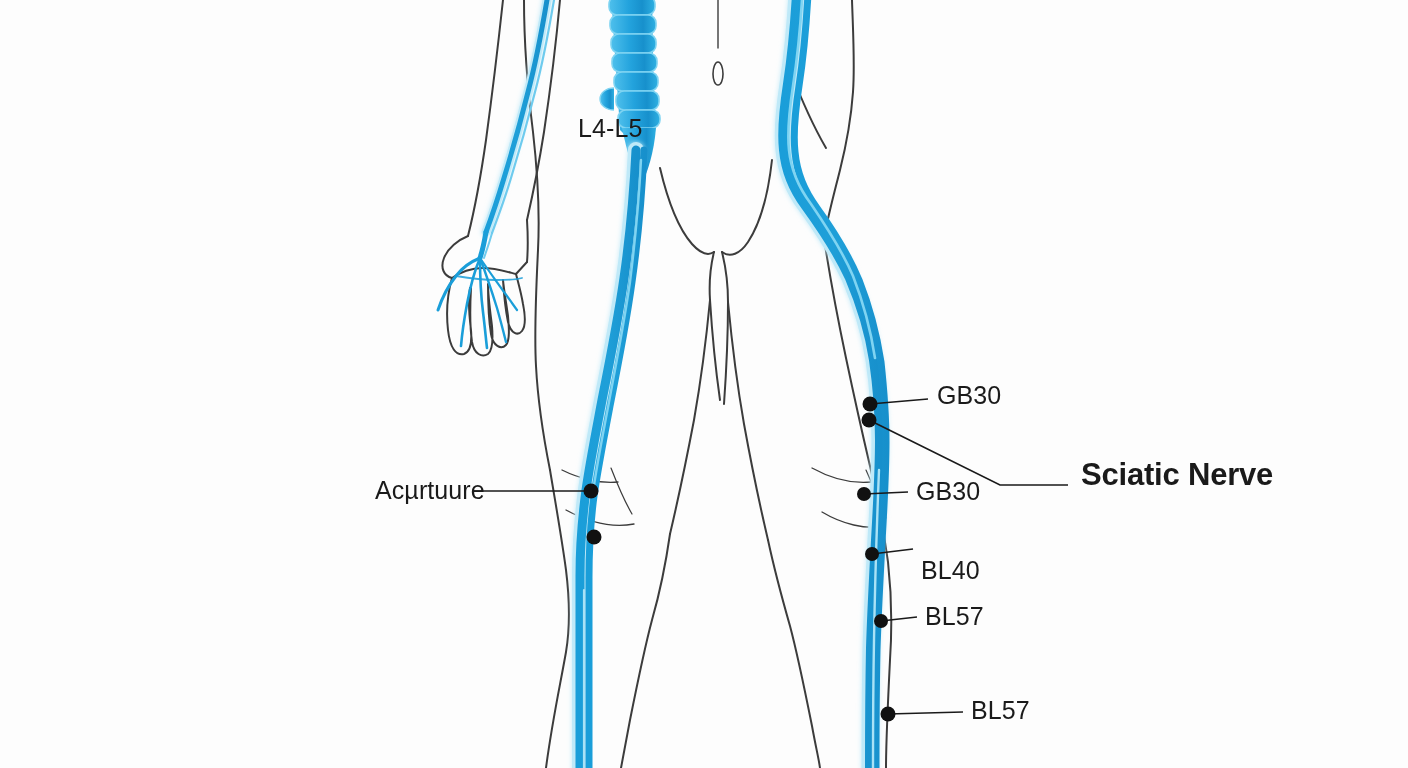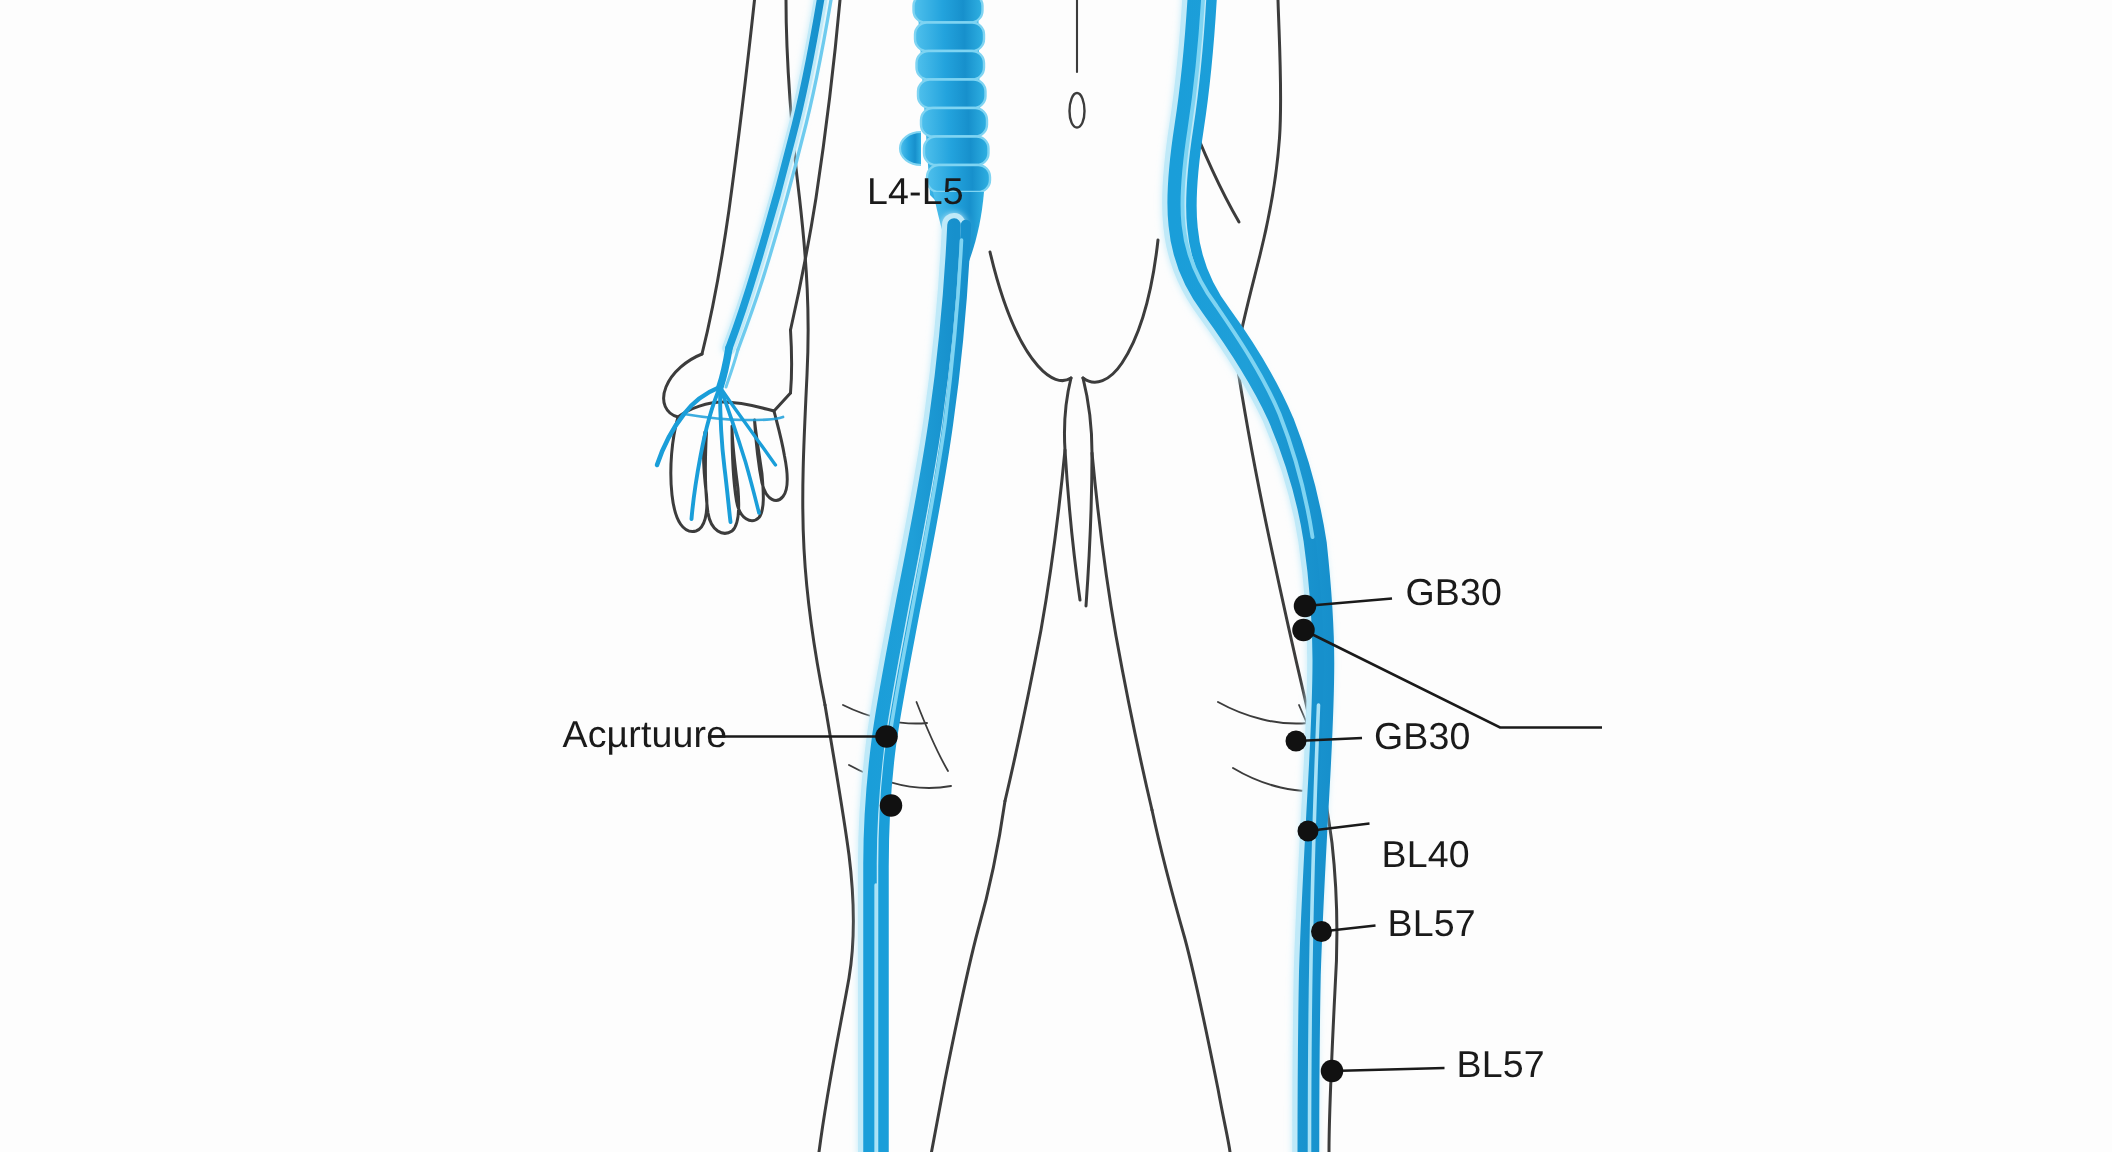--- a/index.html
+++ b/index.html
@@ -201,14 +201,15 @@
   <div class="lbl" style="left:937px;top:383px;">GB30</div>
 
   <div class="lbl" style="left:916px;top:479px;">GB30</div>
 
   <div class="lbl" style="left:921px;top:558px;">BL40</div>
 
   <div class="lbl" style="left:925px;top:604px;">BL57</div>
 
   <div class="lbl" style="left:971px;top:698px;">BL57</div>
 
+  <div class="lbl bold" style="left:1081px;top:459px;">Sciatic Nerve</div>
 
 </div>
 
 </body></html>

